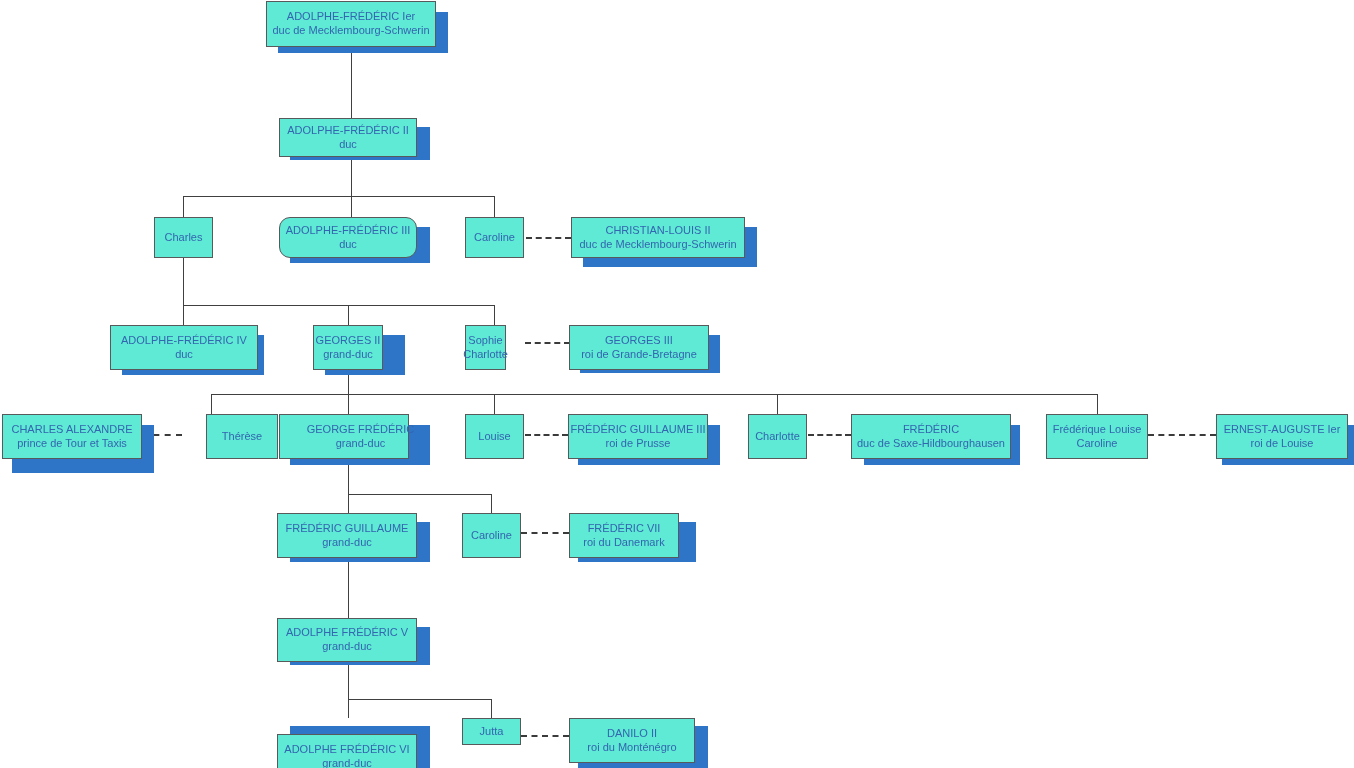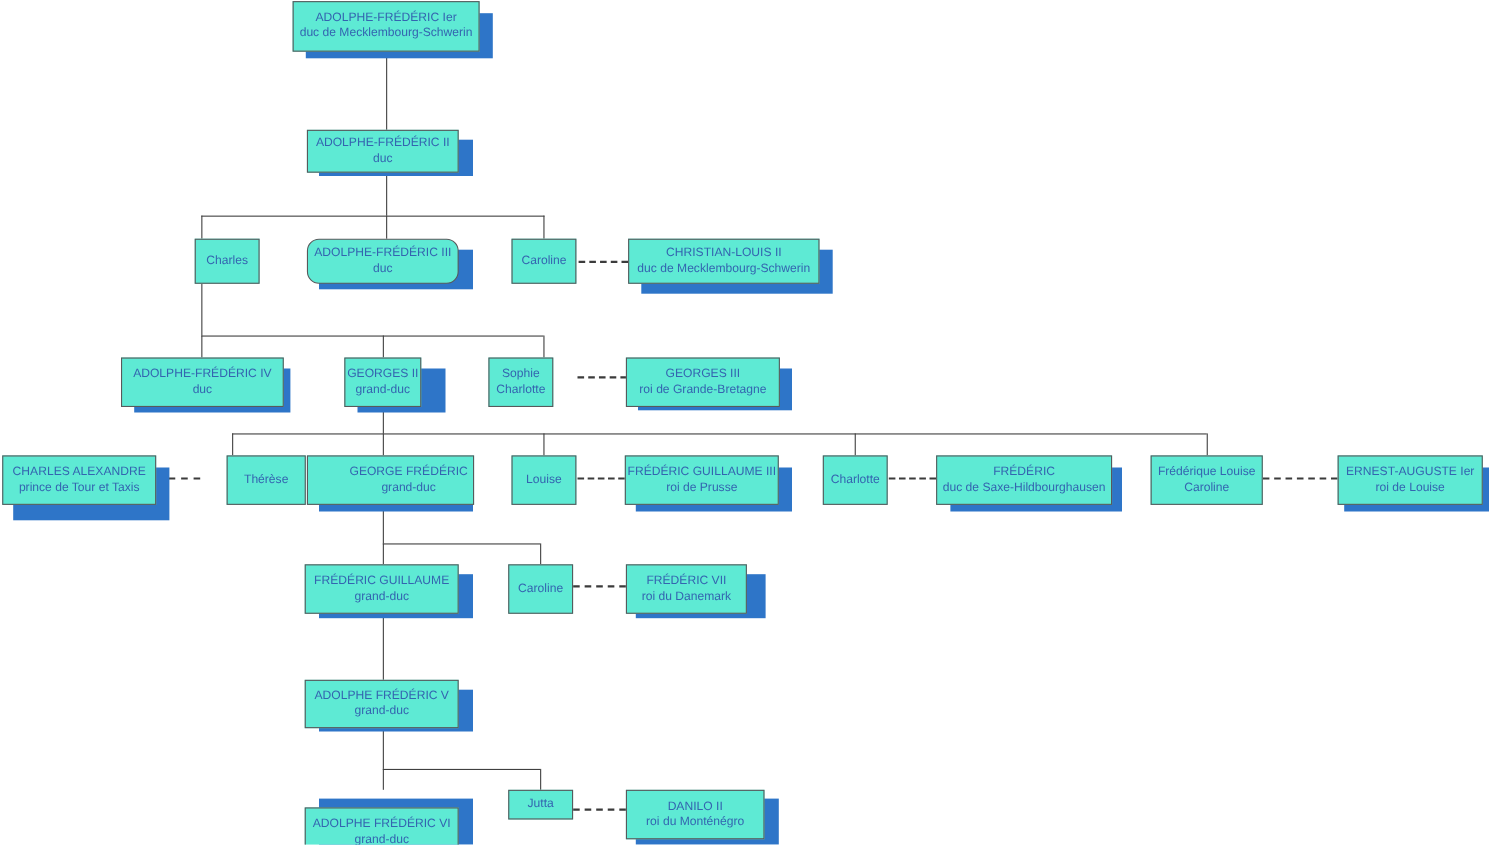--- a/index.html
+++ b/index.html
@@ -136,21 +136,21 @@
   <div class="node" style="left:266px; top:1px; width:170px; height:46px;">
     <span class="nm">ADOLPHE-FRÉDÉRIC Ier</span>
     <span class="ti">duc de Mecklembourg-Schwerin</span>
   </div>
 
   <div class="node" style="left:279px; top:118px; width:138px; height:39px;">
     <span class="nm">ADOLPHE-FRÉDÉRIC II</span>
     <span class="ti">duc</span>
   </div>
 
-  <div class="node small" style="left:154px; top:217px; width:59px; height:41px;margin-left:23px;">
+  <div class="node small" style="left:154px; top:217px; width:59px; height:41px;">
     <span class="nm">Charles</span>
   </div>
 
   <div class="node" style="left:279px; top:217px; width:138px; height:41px;border-radius:11px;">
     <span class="nm">ADOLPHE-FRÉDÉRIC III</span>
     <span class="ti">duc</span>
   </div>
 
   <div class="node small" style="left:465px; top:217px; width:59px; height:41px;">
     <span class="nm">Caroline</span>
@@ -164,40 +164,40 @@
   <div class="node" style="left:110px; top:325px; width:148px; height:45px;">
     <span class="nm">ADOLPHE-FRÉDÉRIC IV</span>
     <span class="ti">duc</span>
   </div>
 
   <div class="node" style="left:313px; top:325px; width:70px; height:45px;">
     <span class="nm">GEORGES II</span>
     <span class="ti">grand-duc</span>
   </div>
 
-  <div class="node small" style="left:444px; top:325px; width:59px; height:45px;">
+  <div class="node small" style="left:465px; top:325px; width:41px; height:45px;">
     <span class="nm">Sophie</span>
     <span class="ti">Charlotte</span>
   </div>
 
   <div class="node" style="left:569px; top:325px; width:140px; height:45px;">
     <span class="nm">GEORGES III</span>
     <span class="ti">roi de Grande-Bretagne</span>
   </div>
 
   <div class="node" style="left:2px; top:414px; width:140px; height:45px;">
     <span class="nm">CHARLES ALEXANDRE</span>
     <span class="ti">prince de Tour et Taxis</span>
   </div>
 
   <div class="node small" style="left:182px; top:414px; width:72px; height:45px;margin-left:24px;">
     <span class="nm">Thérèse</span>
   </div>
 
-  <div class="node" style="left:279px; top:414px; width:152px; height:45px;padding-left:33px;">
+  <div class="node" style="left:279px; top:414px; width:130px; height:45px;padding-left:33px;">
     <span class="nm">GEORGE FRÉDÉRIC</span>
     <span class="ti">grand-duc</span>
   </div>
 
   <div class="node small" style="left:465px; top:414px; width:59px; height:45px;">
     <span class="nm">Louise</span>
   </div>
 
   <div class="node" style="left:568px; top:414px; width:140px; height:45px;">
     <span class="nm">FRÉDÉRIC GUILLAUME III</span>

